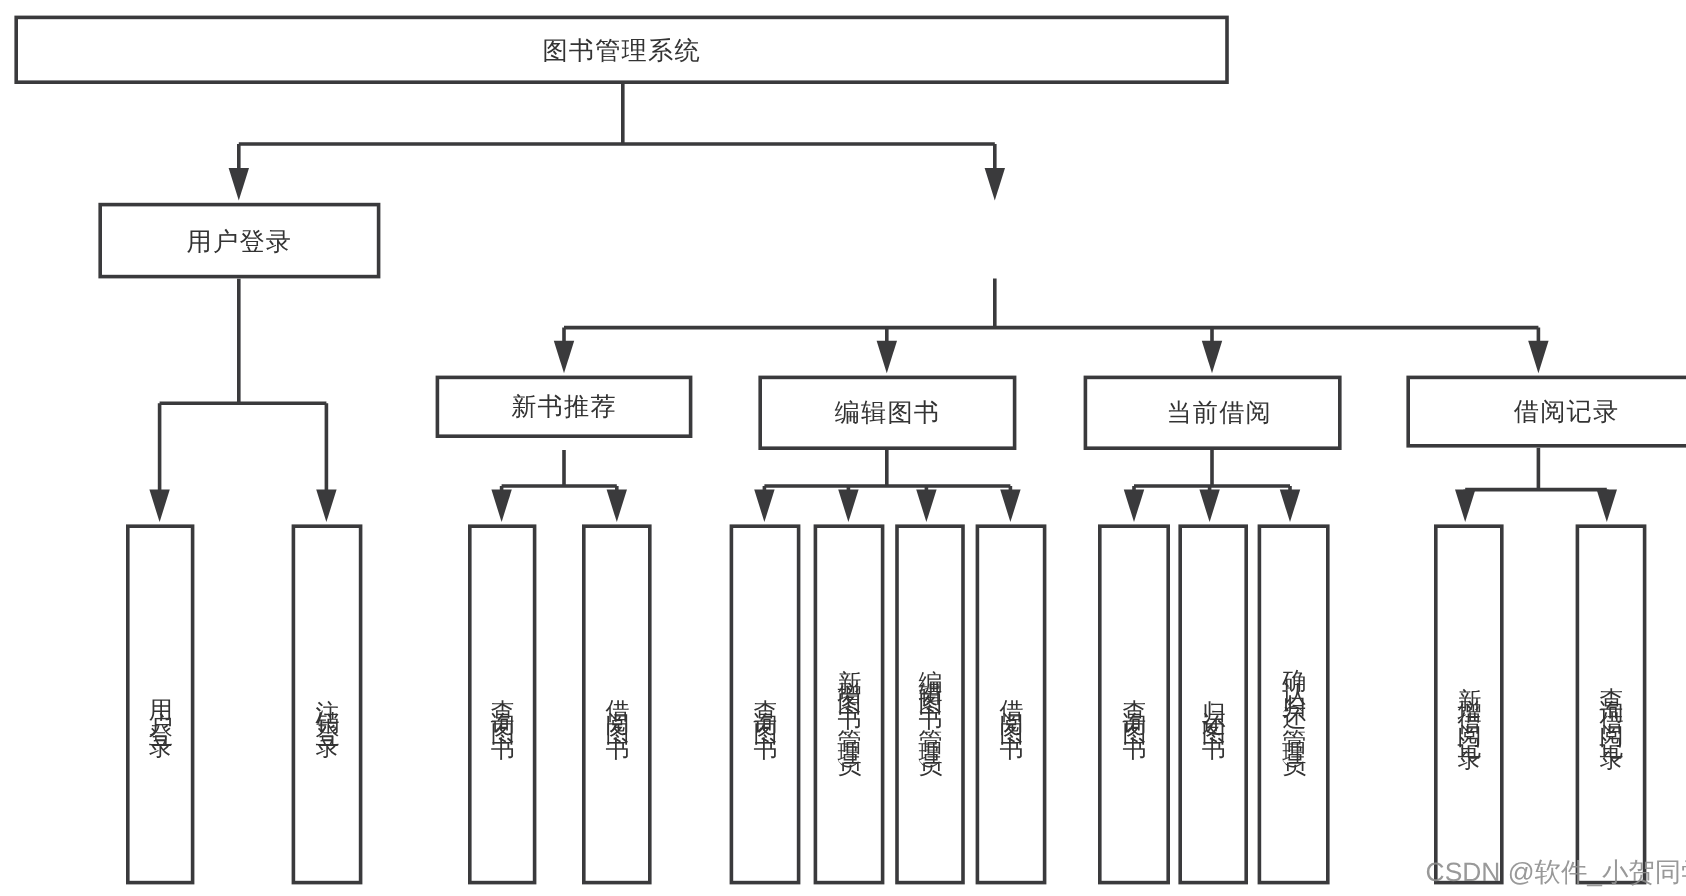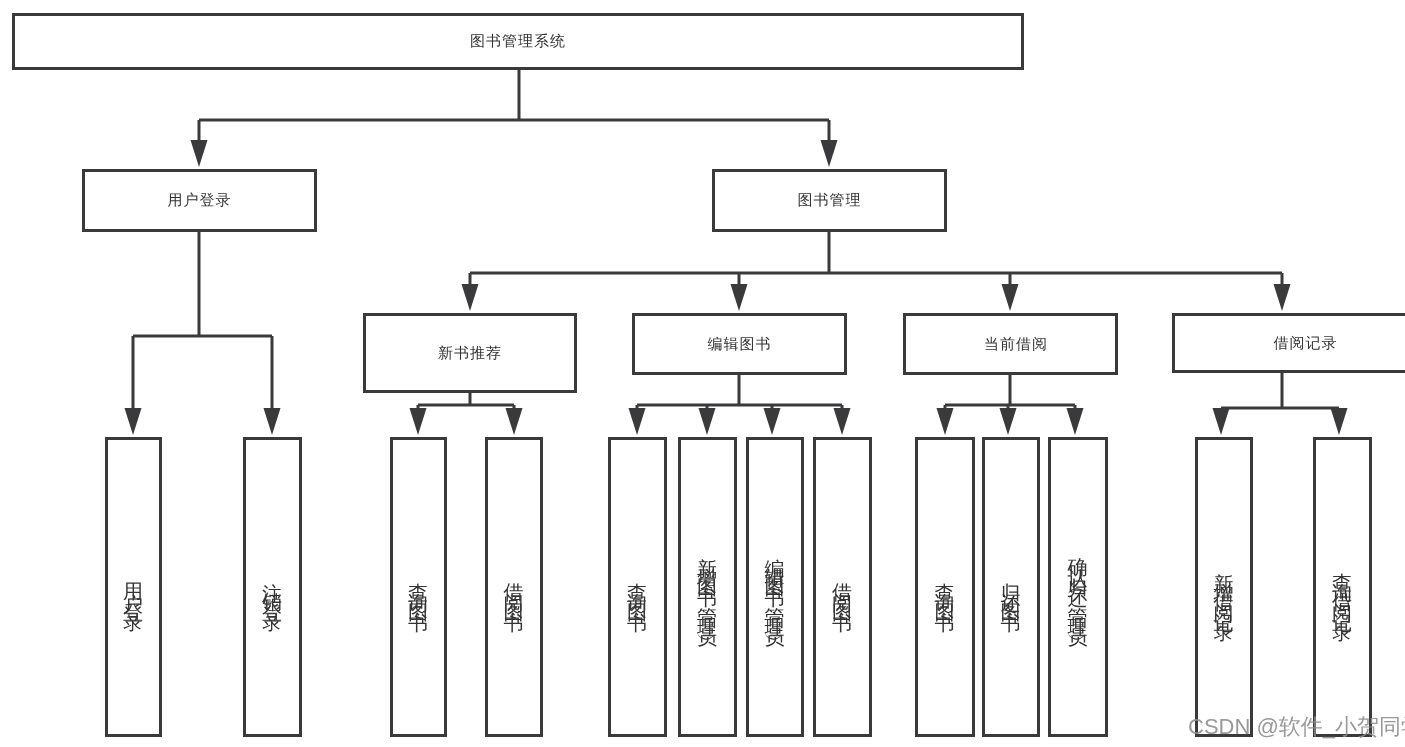--- a/index.html
+++ b/index.html
@@ -14,21 +14,21 @@
     overflow:hidden;
   }
   .canvas{position:absolute;inset:0;width:1405px;height:747px;}
   svg.wires{position:absolute;left:0;top:0;z-index:1;}
   .node{
     position:absolute;box-sizing:border-box;z-index:2;
     border:3px solid var(--line);background:#ffffff;
     display:flex;align-items:center;justify-content:center;
     color:var(--text);
   }
-  .hnode{font-size:15px;letter-spacing:1px;}
+  .hnode{font-size:21px;letter-spacing:1px;}
   .vnode{
     writing-mode:vertical-lr;
     font-size:20px;letter-spacing:10px;line-height:1;
     text-align:center;
   }
   .watermark{
     position:absolute;z-index:5;
     left:1188px;top:712px;width:210px;
     font-size:22px;color:var(--wm);opacity:.9;
     letter-spacing:0px;white-space:nowrap;
@@ -67,23 +67,22 @@
       <polygon points="999.5,408 1016.5,408 1008,435"></polygon>
       <polygon points="1066.5,408 1083.5,408 1075,435"></polygon>
       <polygon points="1212.5,408 1229.5,408 1221,435"></polygon>
       <polygon points="1330.5,408 1347.5,408 1339,435"></polygon>
     </g>
   </svg>
 
   <div class="node hnode" style="left:12px;top:13px;width:1012px;height:57px;">图书管理系统</div>
 
   <div class="node hnode" style="left:82px;top:169px;width:235px;height:63px;">用户登录</div>
-  <div class="node hnode" style="left:712px;top:169px;width:235px;height:63px;">图书管理</div>
 
-  <div class="node hnode" style="left:363px;top:313px;width:214px;height:80px;">新书推荐</div>
+  <div class="node hnode" style="left:363px;top:313px;width:214px;height:52px;">新书推荐</div>
   <div class="node hnode" style="left:632px;top:313px;width:215px;height:62px;">编辑图书</div>
   <div class="node hnode" style="left:903px;top:313px;width:215px;height:62px;padding-left:11px;">当前借阅</div>
   <div class="node hnode" style="left:1172px;top:313px;width:267px;height:60px;">借阅记录</div>
 
   <div class="node vnode" style="left:105px;top:437px;width:57px;height:300px;">用户登录</div>
   <div class="node vnode" style="left:243px;top:437px;width:59px;height:300px;">注销登录</div>
 
   <div class="node vnode" style="left:390px;top:437px;width:57px;height:300px;">查询图书</div>
   <div class="node vnode" style="left:485px;top:437px;width:58px;height:300px;">借阅图书</div>
 

